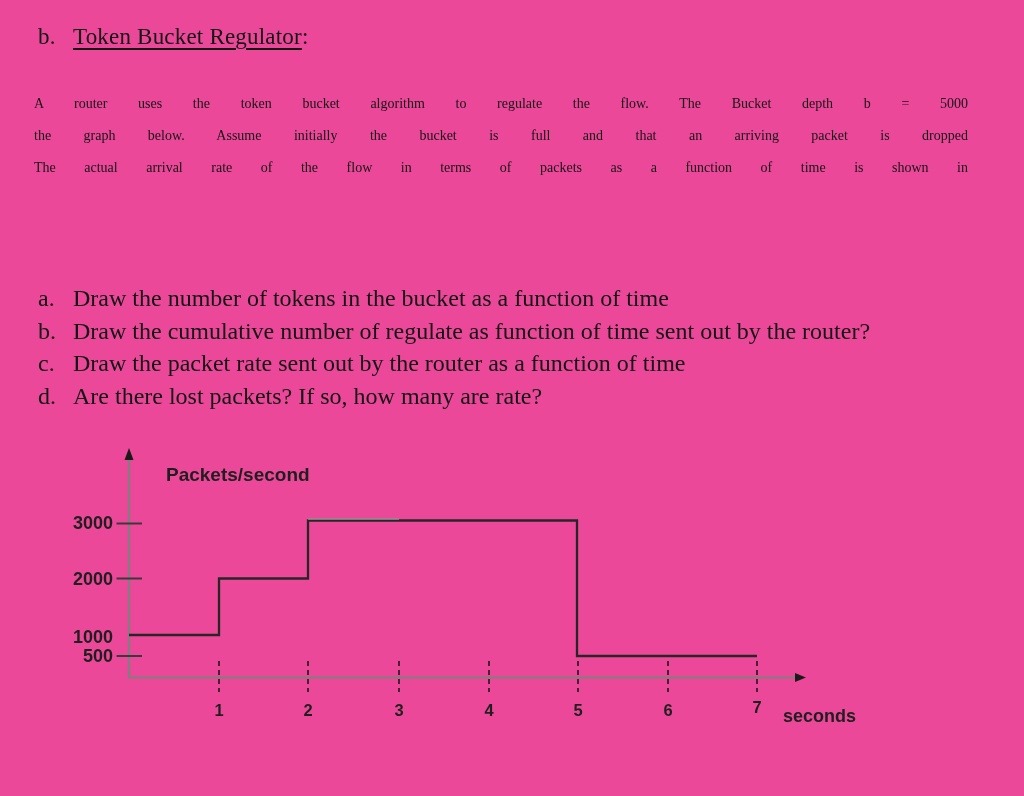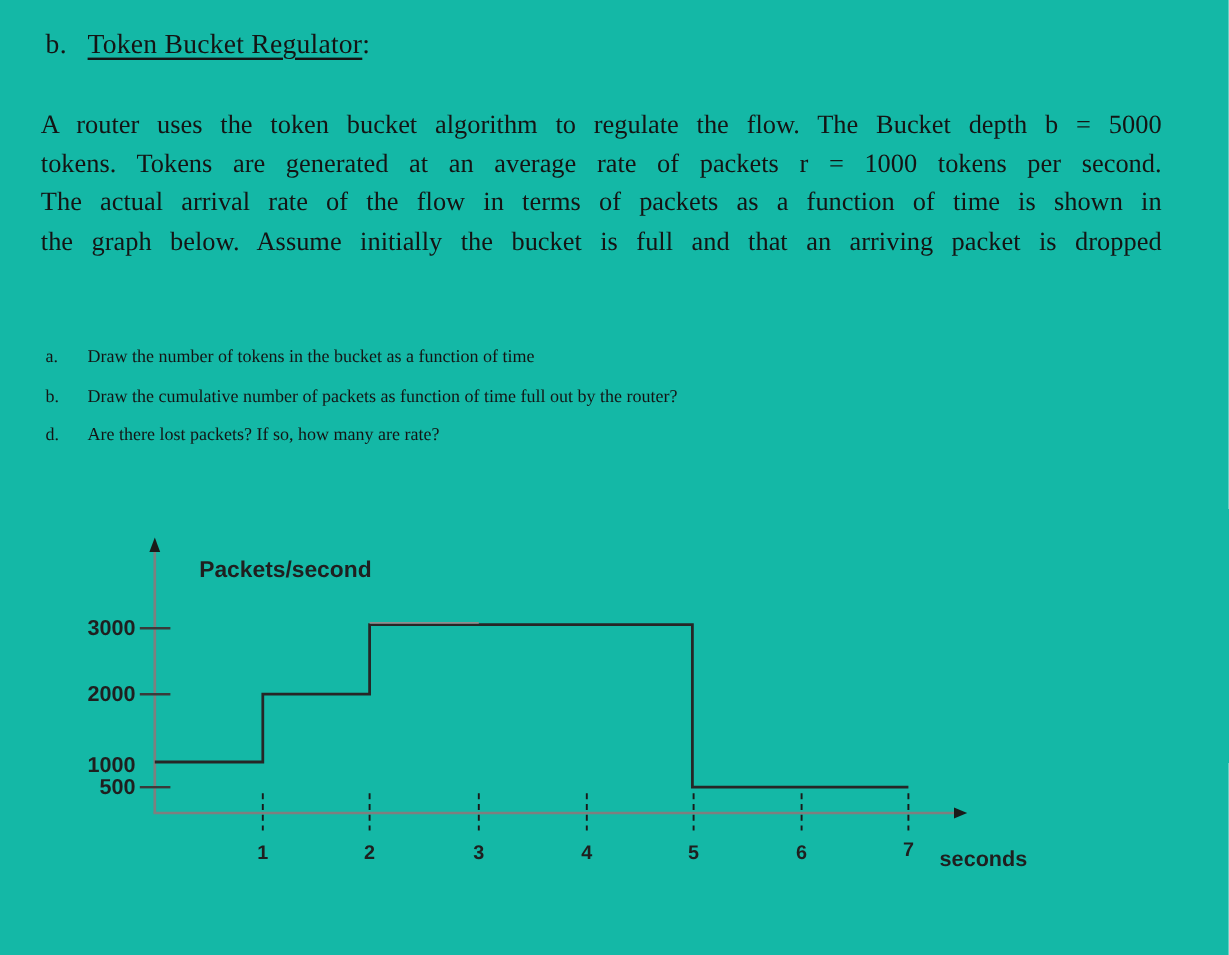--- a/index.html
+++ b/index.html
@@ -1,21 +1,21 @@
 <!DOCTYPE html>
 <html><head>
 <meta charset="utf-8">
 <style>
   * { margin: 0; padding: 0; box-sizing: border-box; }
   html, body { background: #ffffff; }
   .page {
     position: relative;
     width: 1024px;
     height: 796px;
-    background: #14b8a6;
+    background: #ec4899;
     font-family: "Liberation Serif", serif;
     color: #141414;
     overflow: hidden;
     padding-left: 44px;
   }
   .heading {
     position: absolute;
     top: 24px;
     left: 38px;
     font-size: 23px;
@@ -25,38 +25,38 @@
   .heading .h-title {
     text-decoration: underline;
     text-underline-offset: 4px;
     text-decoration-thickness: 1.5px;
   }
   .paragraph {
     position: absolute;
     top: 88px;
     left: 34px;
     width: 934px;
-    font-size: 22px;
+    font-size: 14px;
   }
   .para-line {
     height: 32.2px;
     line-height: 32.2px;
     white-space: nowrap;
   }
   .para-line.justified {
     white-space: normal;
     text-align: justify;
     text-align-last: justify;
   }
   .questions {
     position: absolute;
     top: 282px;
     left: 38px;
     width: 950px;
-    font-size: 15px;
+    font-size: 24px;
   }
   .q-row { height: 32.5px; line-height: 32.5px; white-space: nowrap; }
   .q-letter { display: inline-block; width: 35px; }
   .graph-wrap {
     position: absolute;
     top: 440px;
     left: 0;
     width: 856px;
     height: 320px;
   }
@@ -74,31 +74,33 @@
 <body>
 
 <div class="page">
 
   <div class="heading">
     <span class="h-prefix">b.</span><span class="h-title">Token Bucket Regulator</span><span>:</span>
   </div>
 
   <div class="paragraph">
     <div class="para-line justified">A router uses the token bucket algorithm to regulate the flow. The Bucket depth b = 5000</div>
-    <div class="para-line justified">tokens. Tokens are generated at an average rate of packets r = 1000 tokens per second.</div>
+    <div class="para-line justified">the graph below. Assume initially the bucket is full and that an arriving packet is dropped</div>
     <div class="para-line justified">The actual arrival rate of the flow in terms of packets as a function of time is shown in</div>
-    <div class="para-line justified">the graph below. Assume initially the bucket is full and that an arriving packet is dropped</div>
   </div>
 
   <div class="questions">
     <div class="q-row">
       <span class="q-letter">a.</span><span>Draw the number of tokens in the bucket as a function of time</span>
     </div>
     <div class="q-row">
-      <span class="q-letter">b.</span><span>Draw the cumulative number of packets as function of time full out by the router?</span>
+      <span class="q-letter">b.</span><span>Draw the cumulative number of regulate as function of time sent out by the router?</span>
+    </div>
+    <div class="q-row">
+      <span class="q-letter">c.</span><span>Draw the packet rate sent out by the router as a function of time</span>
     </div>
     <div class="q-row">
       <span class="q-letter">d.</span><span>Are there lost packets? If so, how many are rate?</span>
     </div>
   </div>
 
   <div class="graph-wrap">
     <svg width="1024" height="320" viewBox="0 0 1024 320" xmlns="http://www.w3.org/2000/svg">
 
       <line x1="129" y1="16" x2="129" y2="238" stroke="#7f7f7f" stroke-width="2.2"></line>

